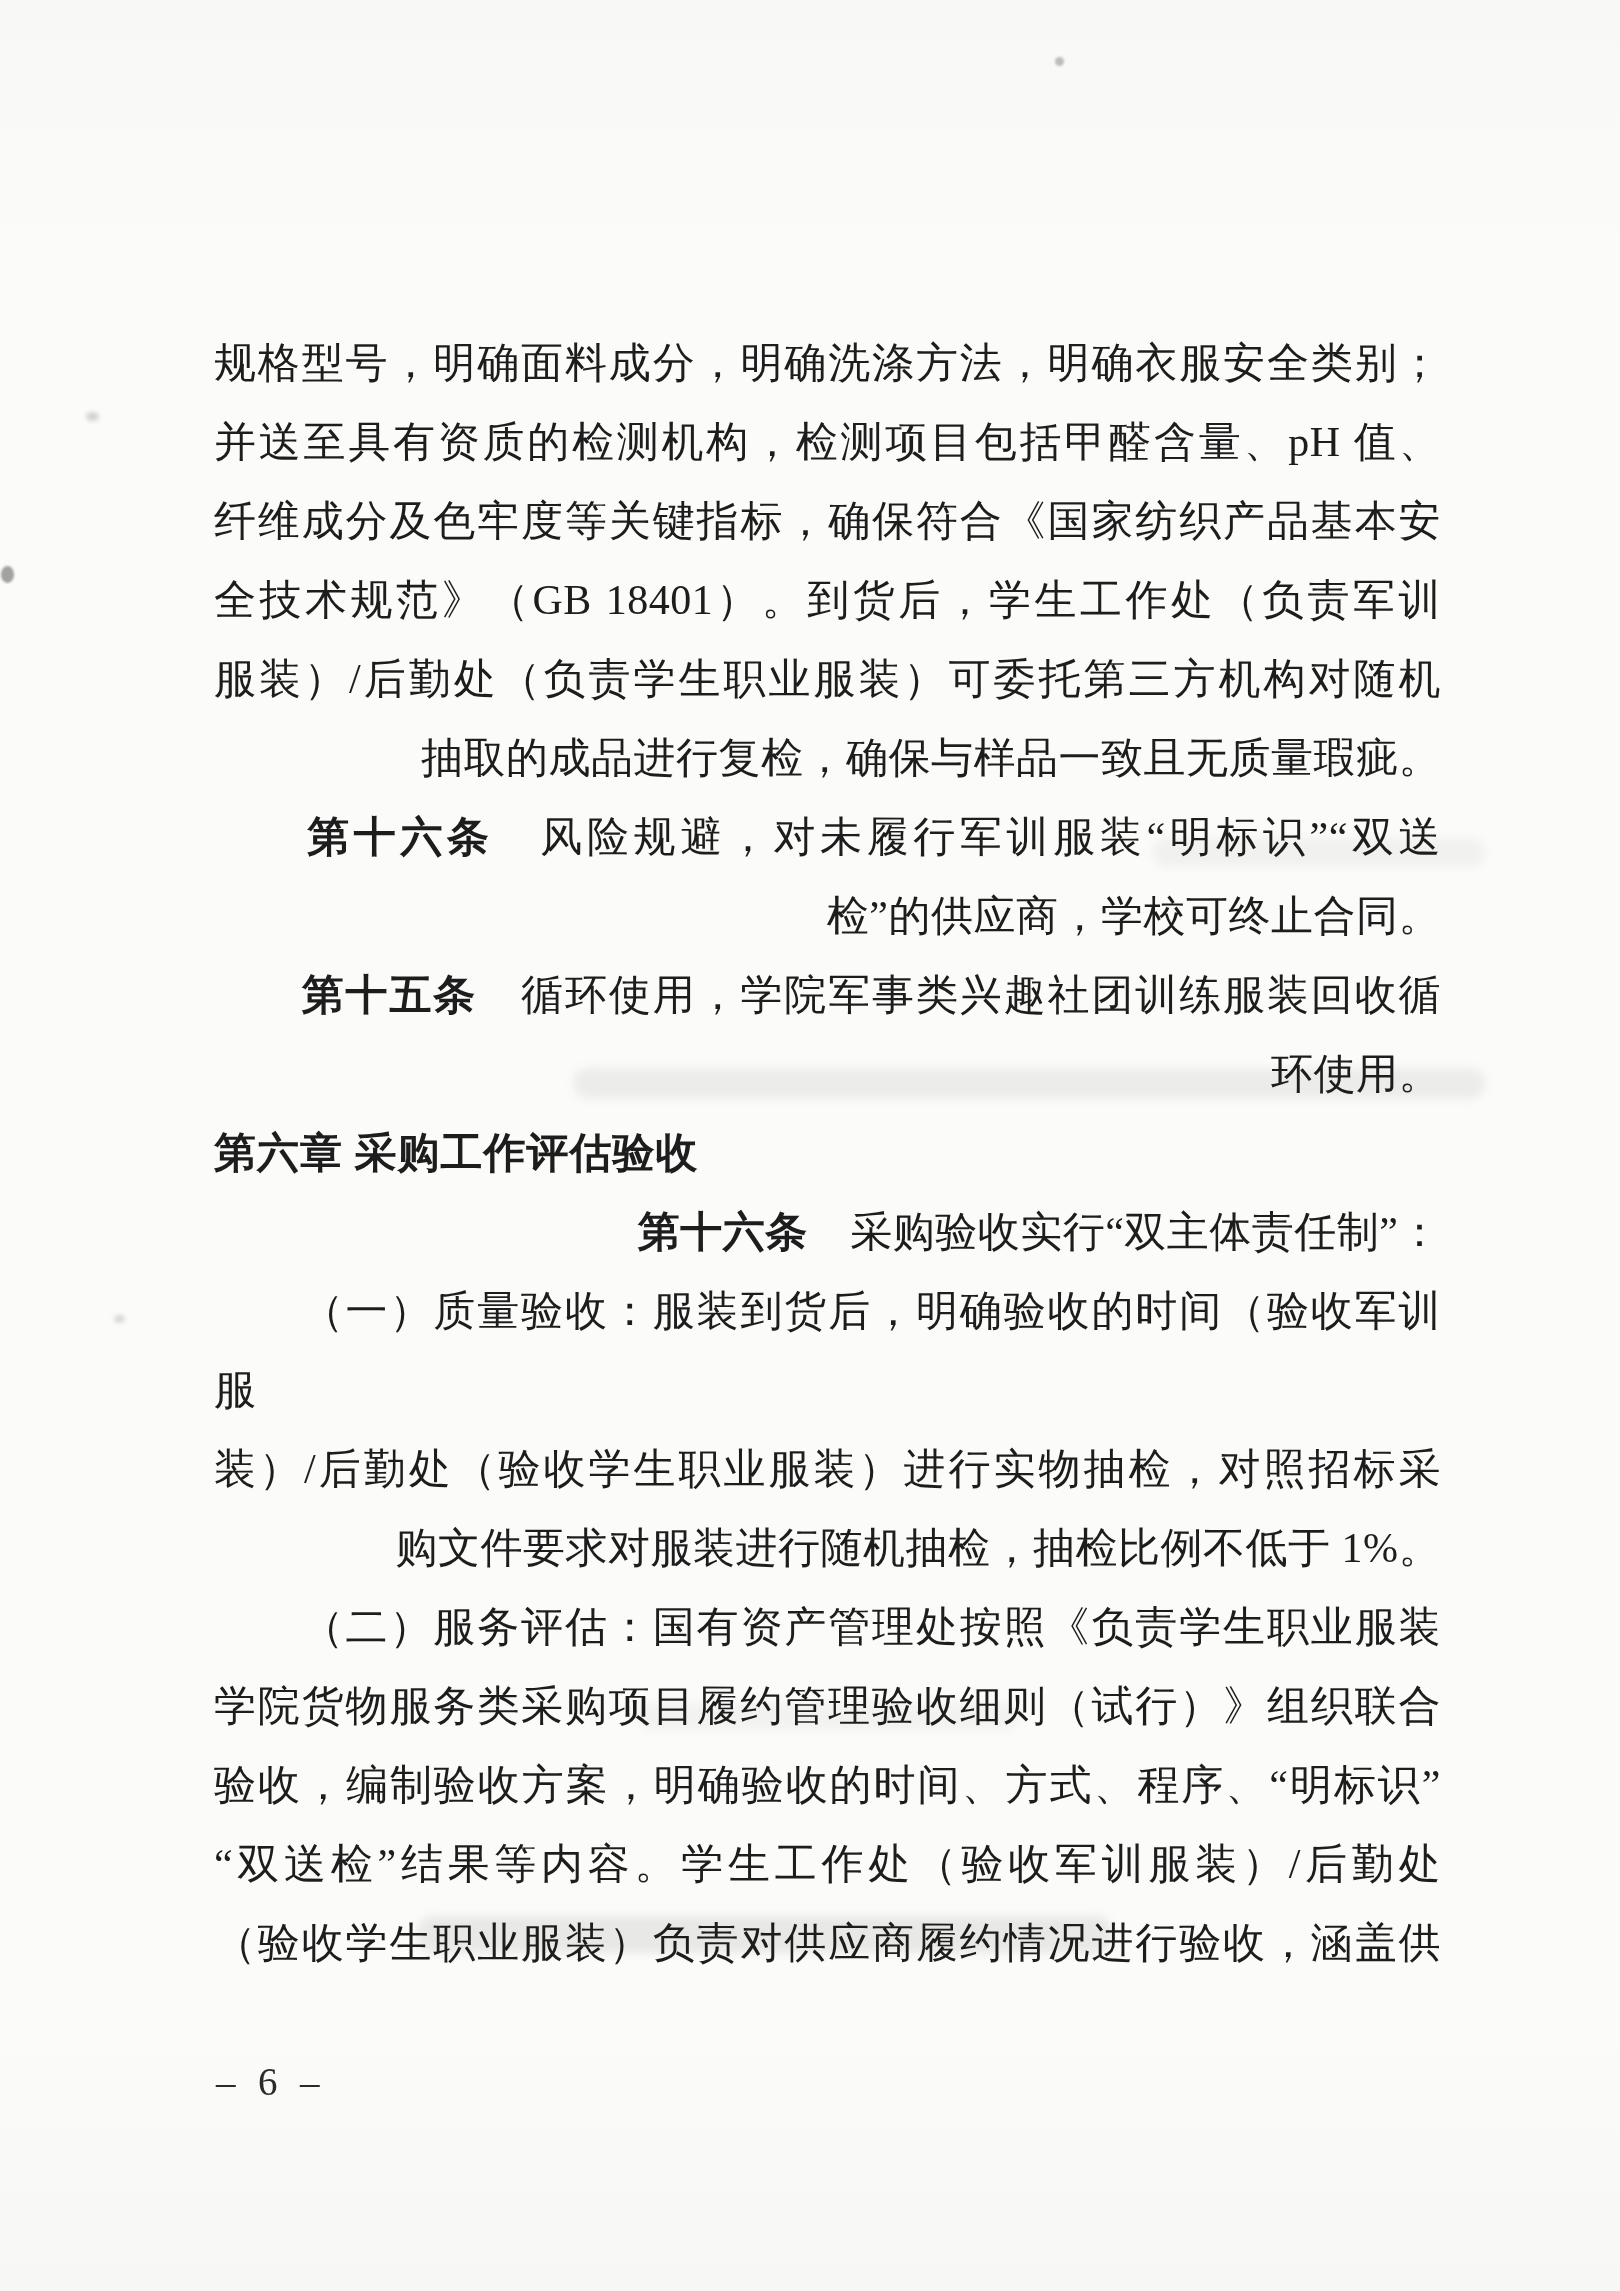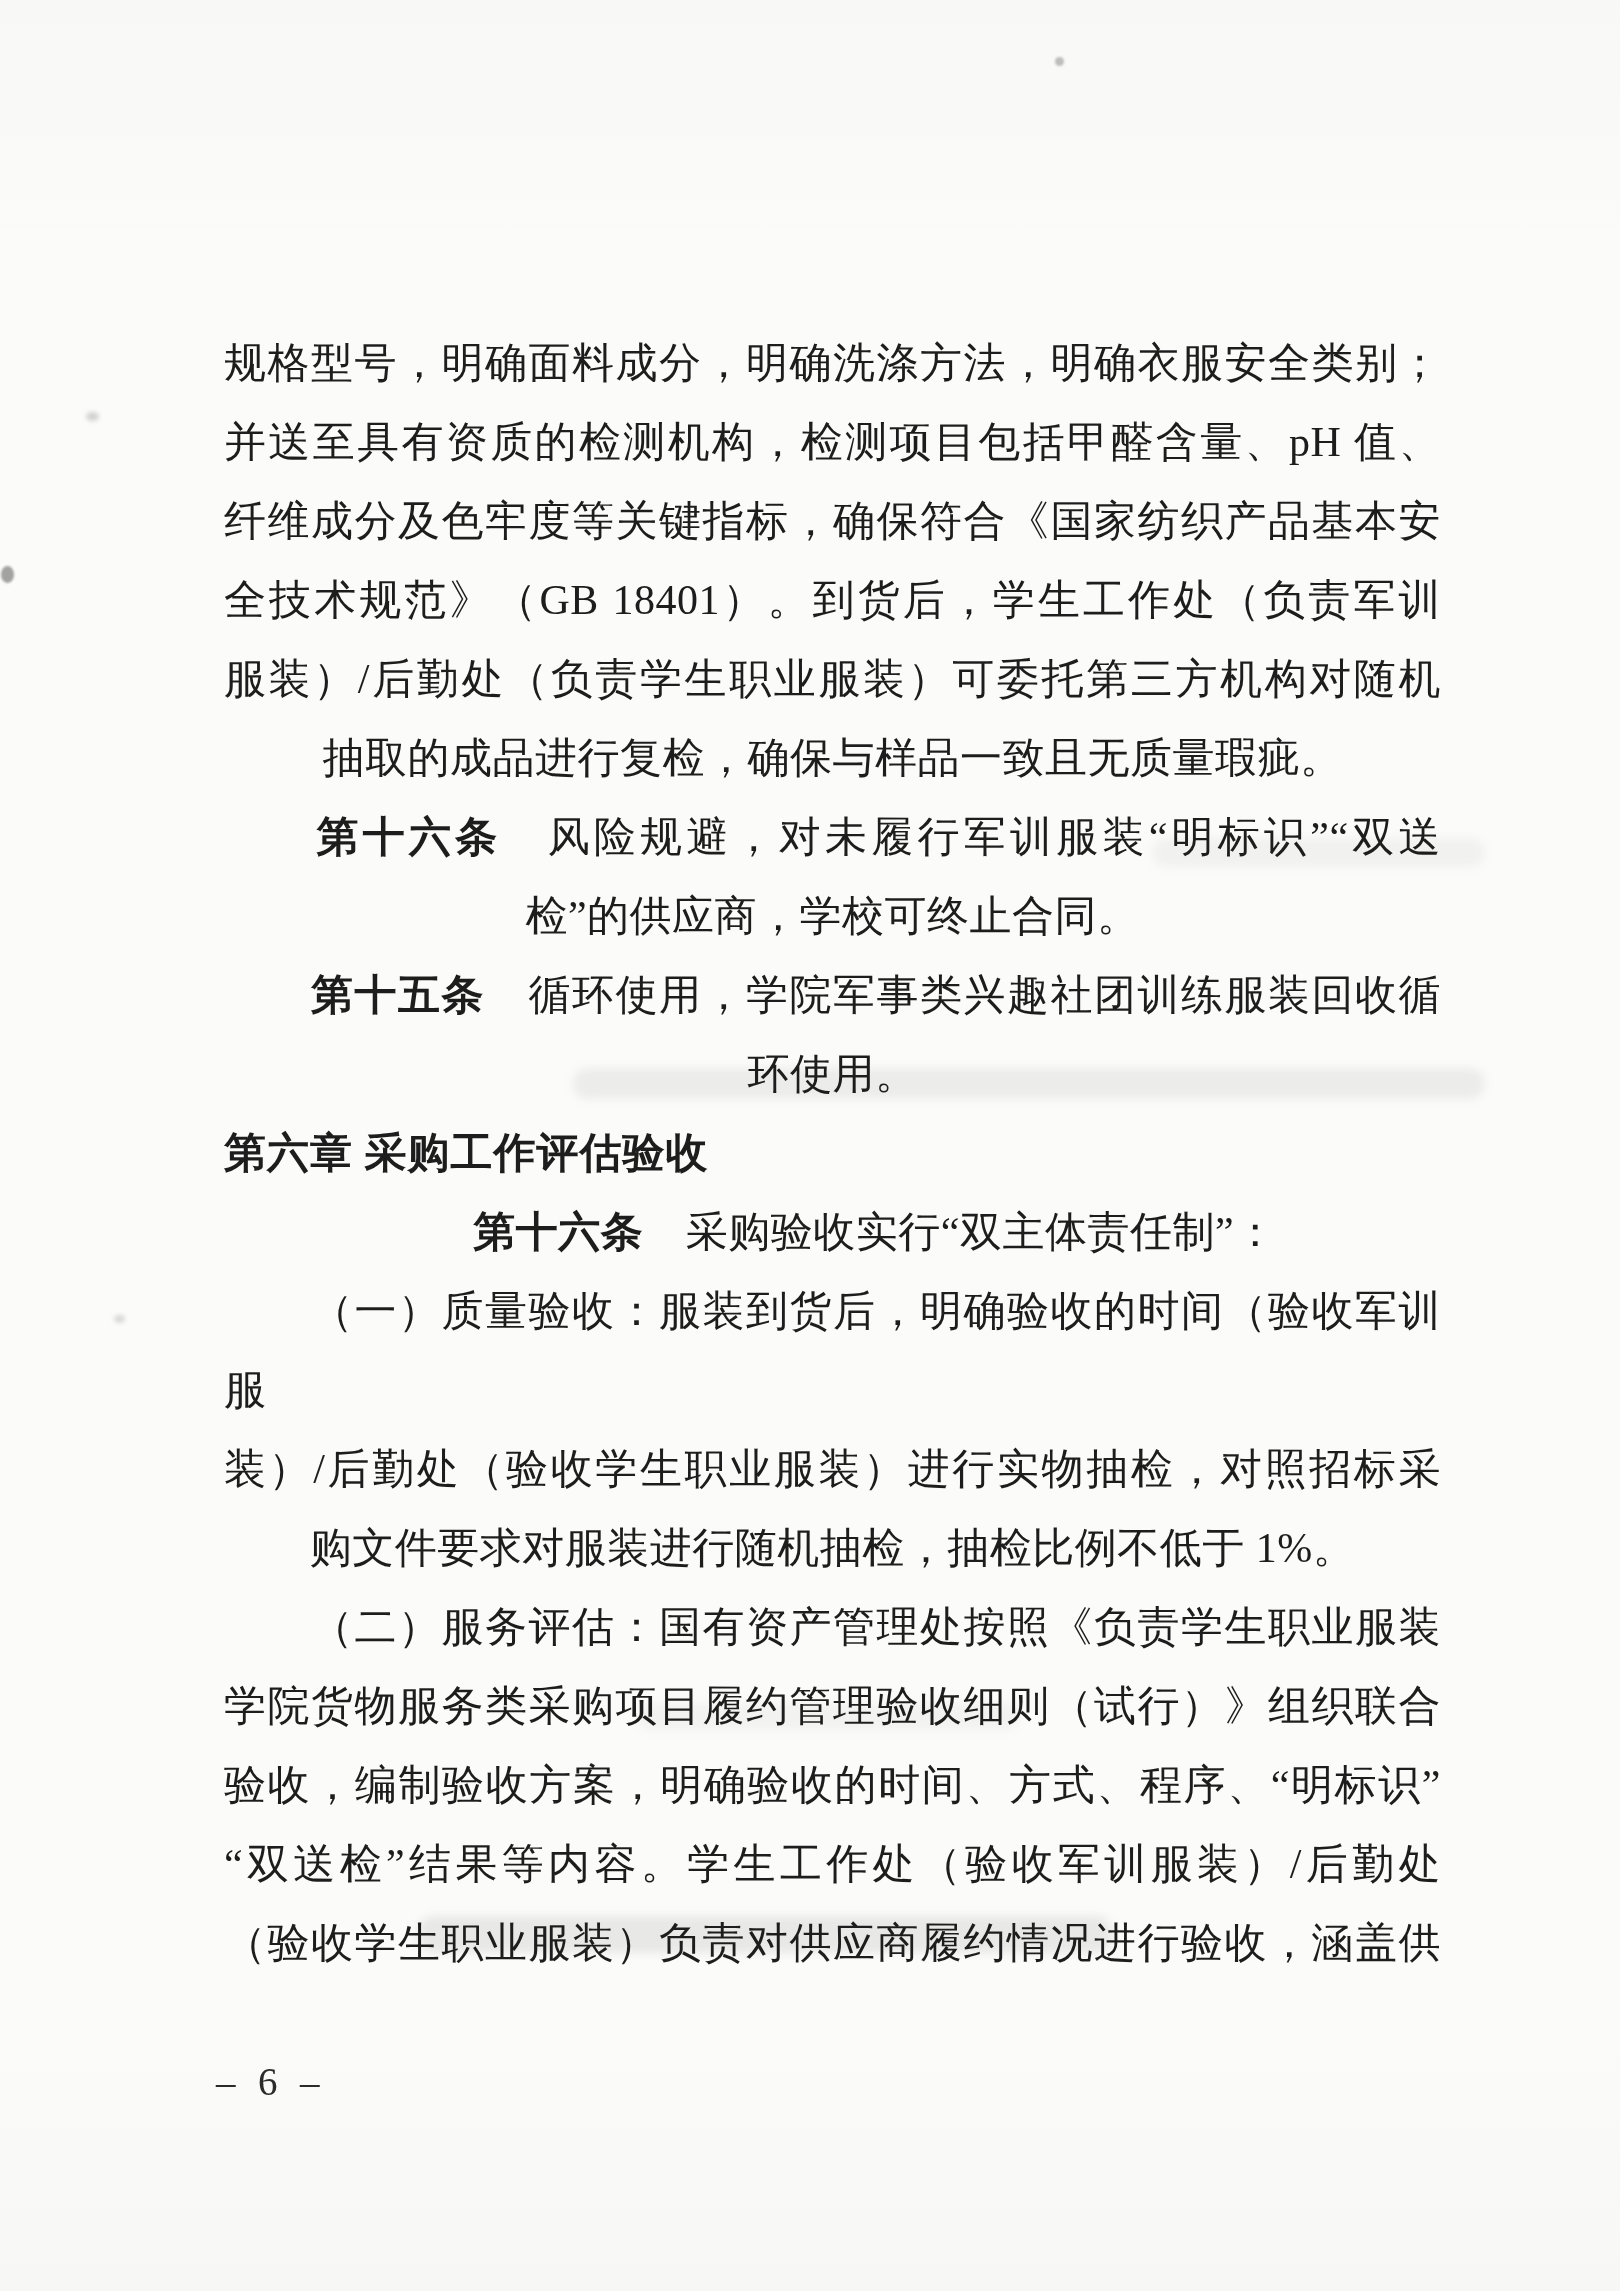--- a/index.html
+++ b/index.html
@@ -26,23 +26,22 @@
     position: absolute;
     left: 214px;
     top: 324px;
     width: 1227px;
     font-size: 42px;
     line-height: 79px;
     letter-spacing: 0.5px;
   }
   .line {
     white-space: pre-wrap;
-    margin-left: 10px;
   }
-  .line.left   { text-align: center; }
+  .line.left   { text-align: right; }
   .line.center { text-align: left; }
   .line.justify {
     text-align: justify;
     text-align-last: justify;
     text-justify: inter-character;
   }
   .line .bold {
     font-weight: 700;
   }
   .line.heading {

